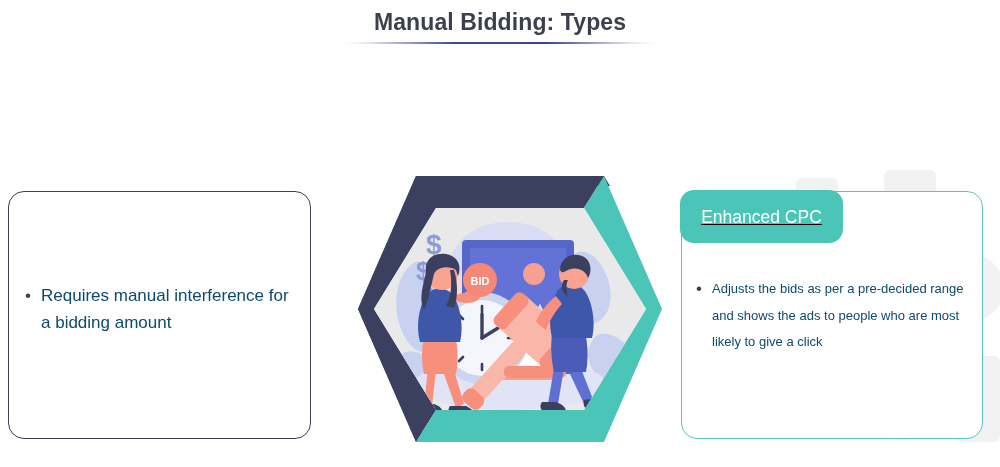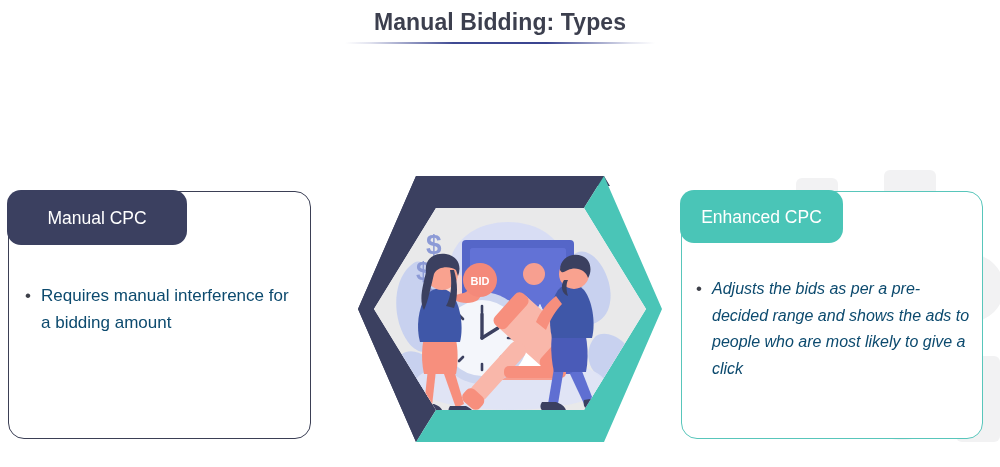--- a/index.html
+++ b/index.html
@@ -91,20 +91,21 @@
     width: 180px;
     height: 55px;
     background: #3b4060;
     padding: 0 16px;
   }
   #card-right-header {
     width: 163px;
     height: 53px;
     background: #4ac5b7;
     padding: 0 16px;
+    text-decoration: underline;
   }
   .card-header-label {
     color: #ffffff;
     font-size: 17.5px;
     line-height: 20px;
     white-space: nowrap;
   }
 
   .card-body {
     position: absolute;
@@ -127,21 +128,21 @@
     line-height: 27px;
     text-align: left;
   }
   .bullet-text {
     flex: 1 1 auto;
     color: #0c4a6e;
     font-size: 17px;
     line-height: 27px;
   }
   #card-right-body .bullet-dot { line-height: 26.5px; }
-  #card-right-body .bullet-text { line-height: 26.5px; font-size: 16px; font-style: italic; }
+  #card-right-body .bullet-text { line-height: 26.5px; font-size: 13px; }
 
   
   #hex-wrap {
     position: absolute;
     left: 358px;
     top: 170px;
     width: 304px;
     height: 278px;
   }
   #hex-wrap svg { display: block; }
@@ -166,23 +167,20 @@
       <rect x="286" y="186" width="44" height="86" rx="6"></rect>
     </g>
     <g fill="#f6f6f7">
       <circle cx="186" cy="190" r="44"></circle>
       <rect x="96" y="60" width="24" height="70" rx="4"></rect>
     </g>
   </svg>
 </div>
 
 <div class="card" id="card-left">
-  <div class="card-header" id="card-left-header">
-    <span class="card-header-label">Manual CPC</span>
-  </div>
   <div class="card-body" id="card-left-body">
     <div class="bullet-row">
       <span class="bullet-dot">•</span>
       <span class="bullet-text">Requires manual interference for a bidding amount</span>
     </div>
   </div>
 </div>
 
 <div class="card" id="card-right">
   <div class="card-header" id="card-right-header">

